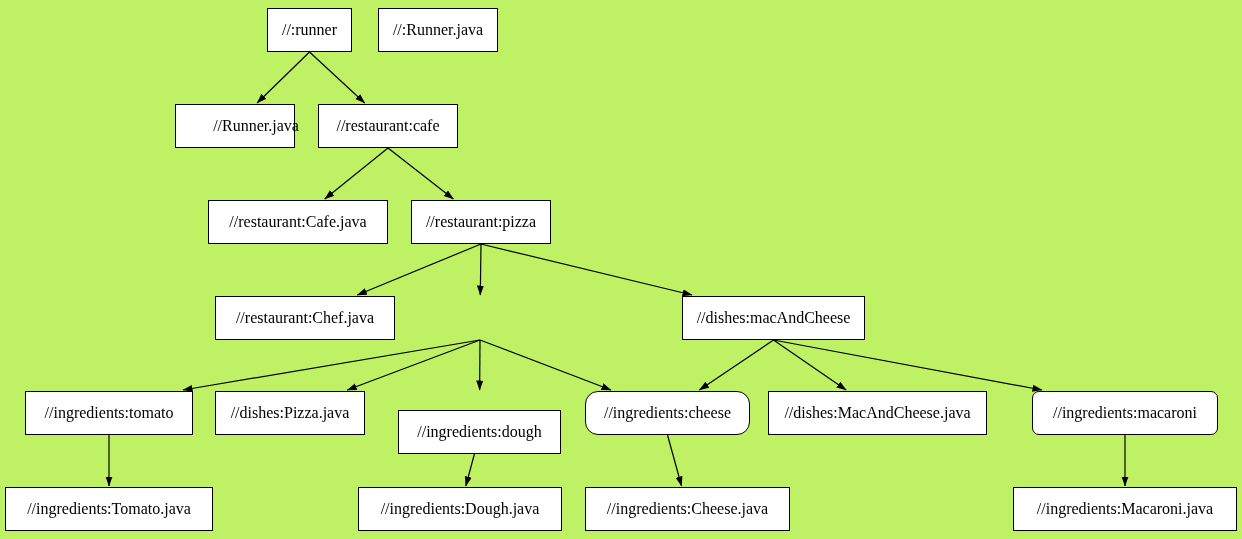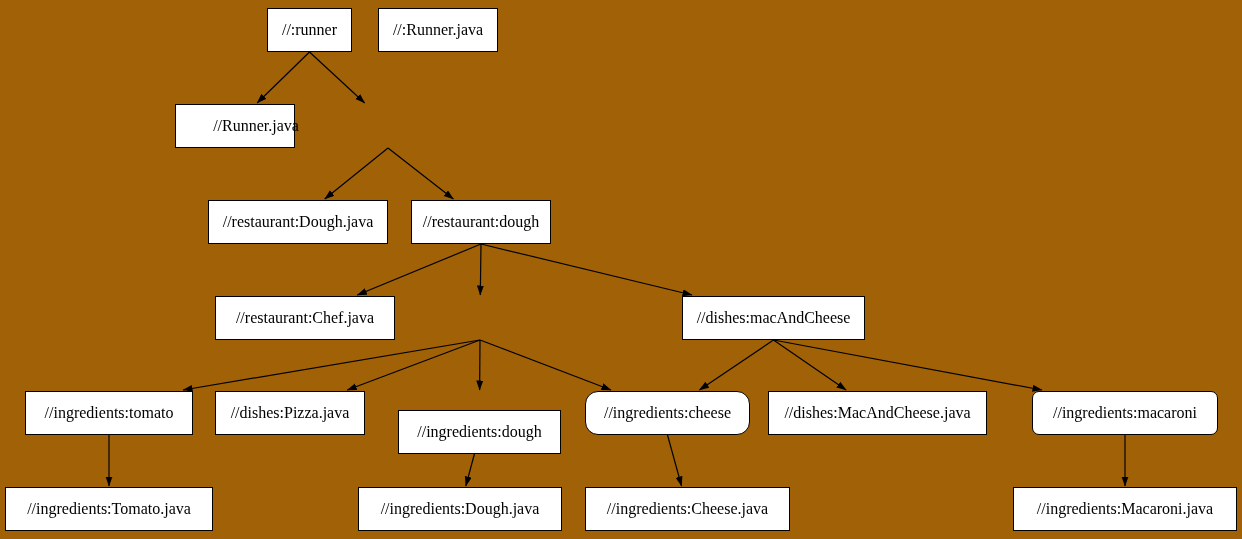--- a/index.html
+++ b/index.html
@@ -1,20 +1,20 @@
 <!DOCTYPE html>
 <html><head>
 <meta charset="utf-8">
 <style>
   html, body { margin: 0; padding: 0; background: #ffffff; }
   .canvas {
     position: relative;
     width: 1242px;
     height: 539px;
-    background: #a16207;
+    background: #bef264;
     font-family: "Liberation Serif", "DejaVu Serif", serif;
     overflow: hidden;
   }
   #edge-layer {
     position: absolute;
     left: 0; top: 0;
     width: 1242px; height: 539px;
   }
   .edge {
     stroke: #000000;
@@ -61,22 +61,23 @@
       <line x1="773.5" y1="340" x2="1042" y2="390" class="edge" marker-end="url(#arrow)"></line>
       <line x1="109" y1="435" x2="109" y2="486" class="edge" marker-end="url(#arrow)"></line>
       <line x1="479.5" y1="435" x2="465.7972972972973" y2="486" class="edge" marker-end="url(#arrow)"></line>
       <line x1="667.5" y1="435" x2="681.5540540540541" y2="486" class="edge" marker-end="url(#arrow)"></line>
       <line x1="1125" y1="435" x2="1125" y2="486" class="edge" marker-end="url(#arrow)"></line>
     </svg>
 
 <div class="node" style="left: 267px; top: 8px; width: 85px; height: 44px;">//:runner</div>
     <div class="node" style="left: 378px; top: 8px; width: 120px; height: 44px;">//:Runner.java</div>
     <div class="node" style="left: 175px; top: 104px; width: 120px; height: 44px; padding-left: 42px;">//Runner.java</div>
-    <div class="node" style="left: 208px; top: 200px; width: 180px; height: 44px;">//restaurant:Dough.java</div>
-    <div class="node" style="left: 411px; top: 200px; width: 140px; height: 44px;">//restaurant:dough</div>
+    <div class="node" style="left: 318px; top: 104px; width: 140px; height: 44px;">//restaurant:cafe</div>
+    <div class="node" style="left: 208px; top: 200px; width: 180px; height: 44px;">//restaurant:Cafe.java</div>
+    <div class="node" style="left: 411px; top: 200px; width: 140px; height: 44px;">//restaurant:pizza</div>
     <div class="node" style="left: 215px; top: 296px; width: 180px; height: 44px;">//restaurant:Chef.java</div>
     <div class="node" style="left: 682px; top: 296px; width: 183px; height: 44px;">//dishes:macAndCheese</div>
     <div class="node" style="left: 25px; top: 391px; width: 168px; height: 44px;">//ingredients:tomato</div>
     <div class="node" style="left: 215px; top: 391px; width: 150px; height: 44px;">//dishes:Pizza.java</div>
     <div class="node" style="left: 398px; top: 410px; width: 163px; height: 44px; text-align: center;">//ingredients:dough</div>
     <div class="node" style="left: 585px; top: 391px; width: 165px; height: 44px; border-radius: 13px;">//ingredients:cheese</div>
     <div class="node" style="left: 768px; top: 391px; width: 219px; height: 44px;">//dishes:MacAndCheese.java</div>
     <div class="node" style="left: 1032px; top: 391px; width: 186px; height: 44px; border-radius: 7px;">//ingredients:macaroni</div>
     <div class="node" style="left: 5px; top: 487px; width: 208px; height: 44px;">//ingredients:Tomato.java</div>
     <div class="node" style="left: 358px; top: 487px; width: 204px; height: 44px;">//ingredients:Dough.java</div>

